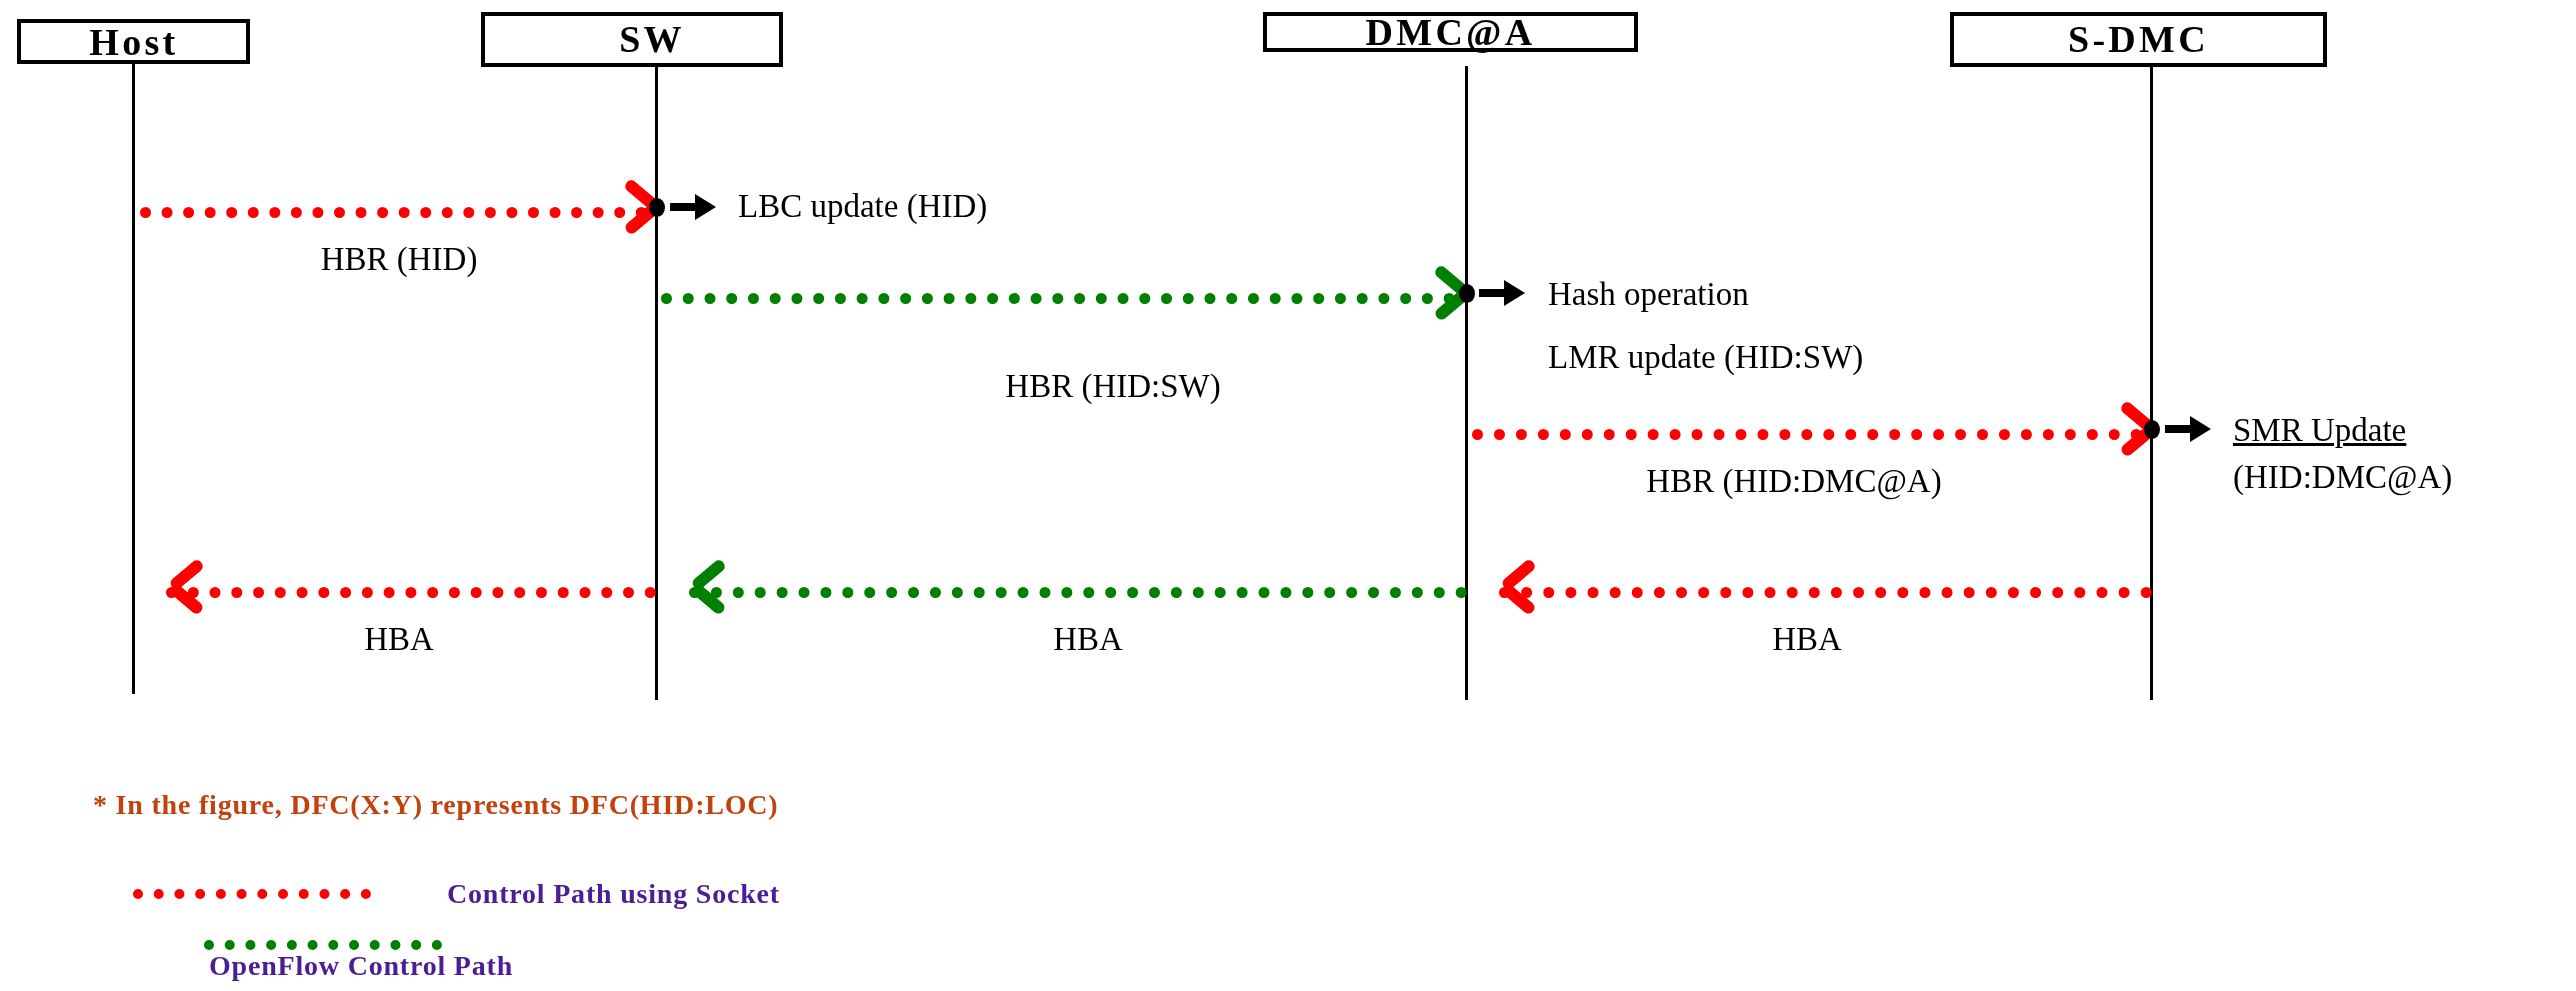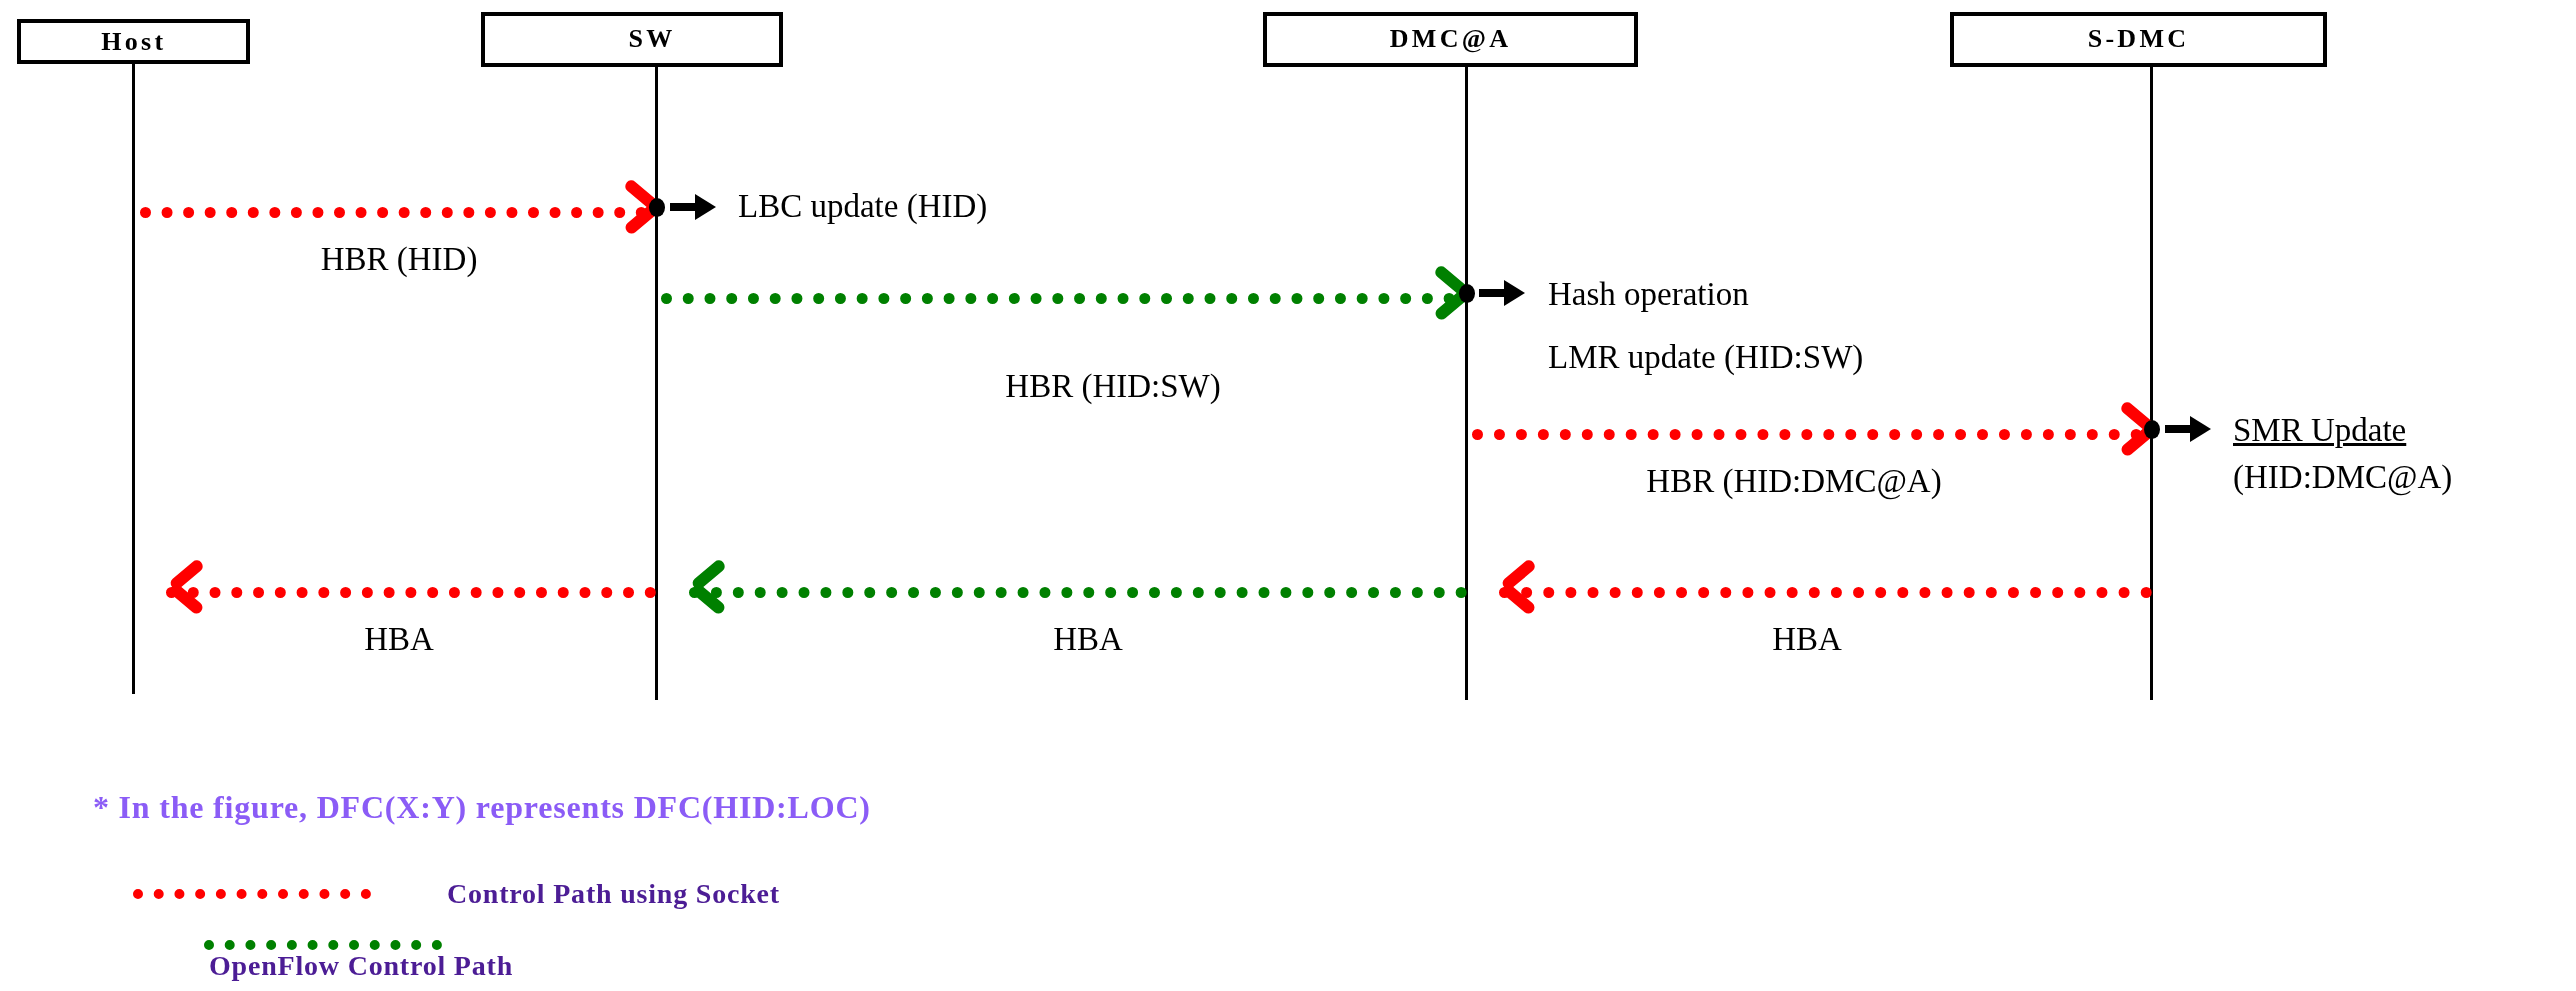--- a/index.html
+++ b/index.html
@@ -11,21 +11,21 @@
   .lane-box{
     position:absolute;
     box-sizing:border-box;
     border:4.2px solid #000000;
     background:#ffffff;
     display:flex;align-items:center;justify-content:center;
   }
   .lane-label{
     font-family:"Liberation Serif",serif;
     font-weight:bold;
-    font-size:26px;
+    font-size:38px;
     letter-spacing:3.3px;
     color:#000000;
     white-space:nowrap;
     line-height:1;
   }
   .lifeline{
     position:absolute;
     width:3.3px;
     background:#000000;
   }
@@ -86,23 +86,23 @@
     white-space:nowrap;
     line-height:1.22;
   }
   .note.c{transform:translateX(-50%);}
 
   
   .legend-note{
     position:absolute;
     font-family:"Liberation Serif",serif;
     font-weight:bold;
-    font-size:32px;
+    font-size:28px;
     letter-spacing:0.8px;
-    color:#8b5cf6;
+    color:#c2410c;
     white-space:nowrap;
   }
   .legend-row{position:absolute;display:flex;align-items:center;}
   .legend-swatch{
     width:238px;height:0;
     border-top:10.8px dotted;
     box-sizing:border-box;
   }
   .legend-swatch.red{border-color:#FF0000;}
   .legend-swatch.green{border-color:#008000;}
@@ -124,21 +124,21 @@
   <div class="lane-box" style="left:17.4px;top:19px;width:233px;height:45px;">
     <span class="lane-label">Host</span>
   </div>
   <div class="lifeline" style="left:132px;top:64px;height:630px;"></div>
 
   <div class="lane-box" style="left:481px;top:11.6px;width:302px;height:55px;padding-left:40px;">
     <span class="lane-label">SW</span>
   </div>
   <div class="lifeline" style="left:655px;top:66px;height:634px;"></div>
 
-  <div class="lane-box" style="left:1263px;top:11.6px;width:375px;height:55px;">
+  <div class="lane-box" style="left:1263px;top:11.6px;width:375px;height:40px;">
     <span class="lane-label">DMC@A</span>
   </div>
   <div class="lifeline" style="left:1465px;top:66px;height:634px;"></div>
 
   <div class="lane-box" style="left:1950px;top:11.6px;width:377px;height:55px;">
     <span class="lane-label">S-DMC</span>
   </div>
   <div class="lifeline" style="left:2150px;top:66px;height:634px;"></div>
 
   <div class="msg-line msg-red" style="left:140px;top:207px;width:507px;"></div>

